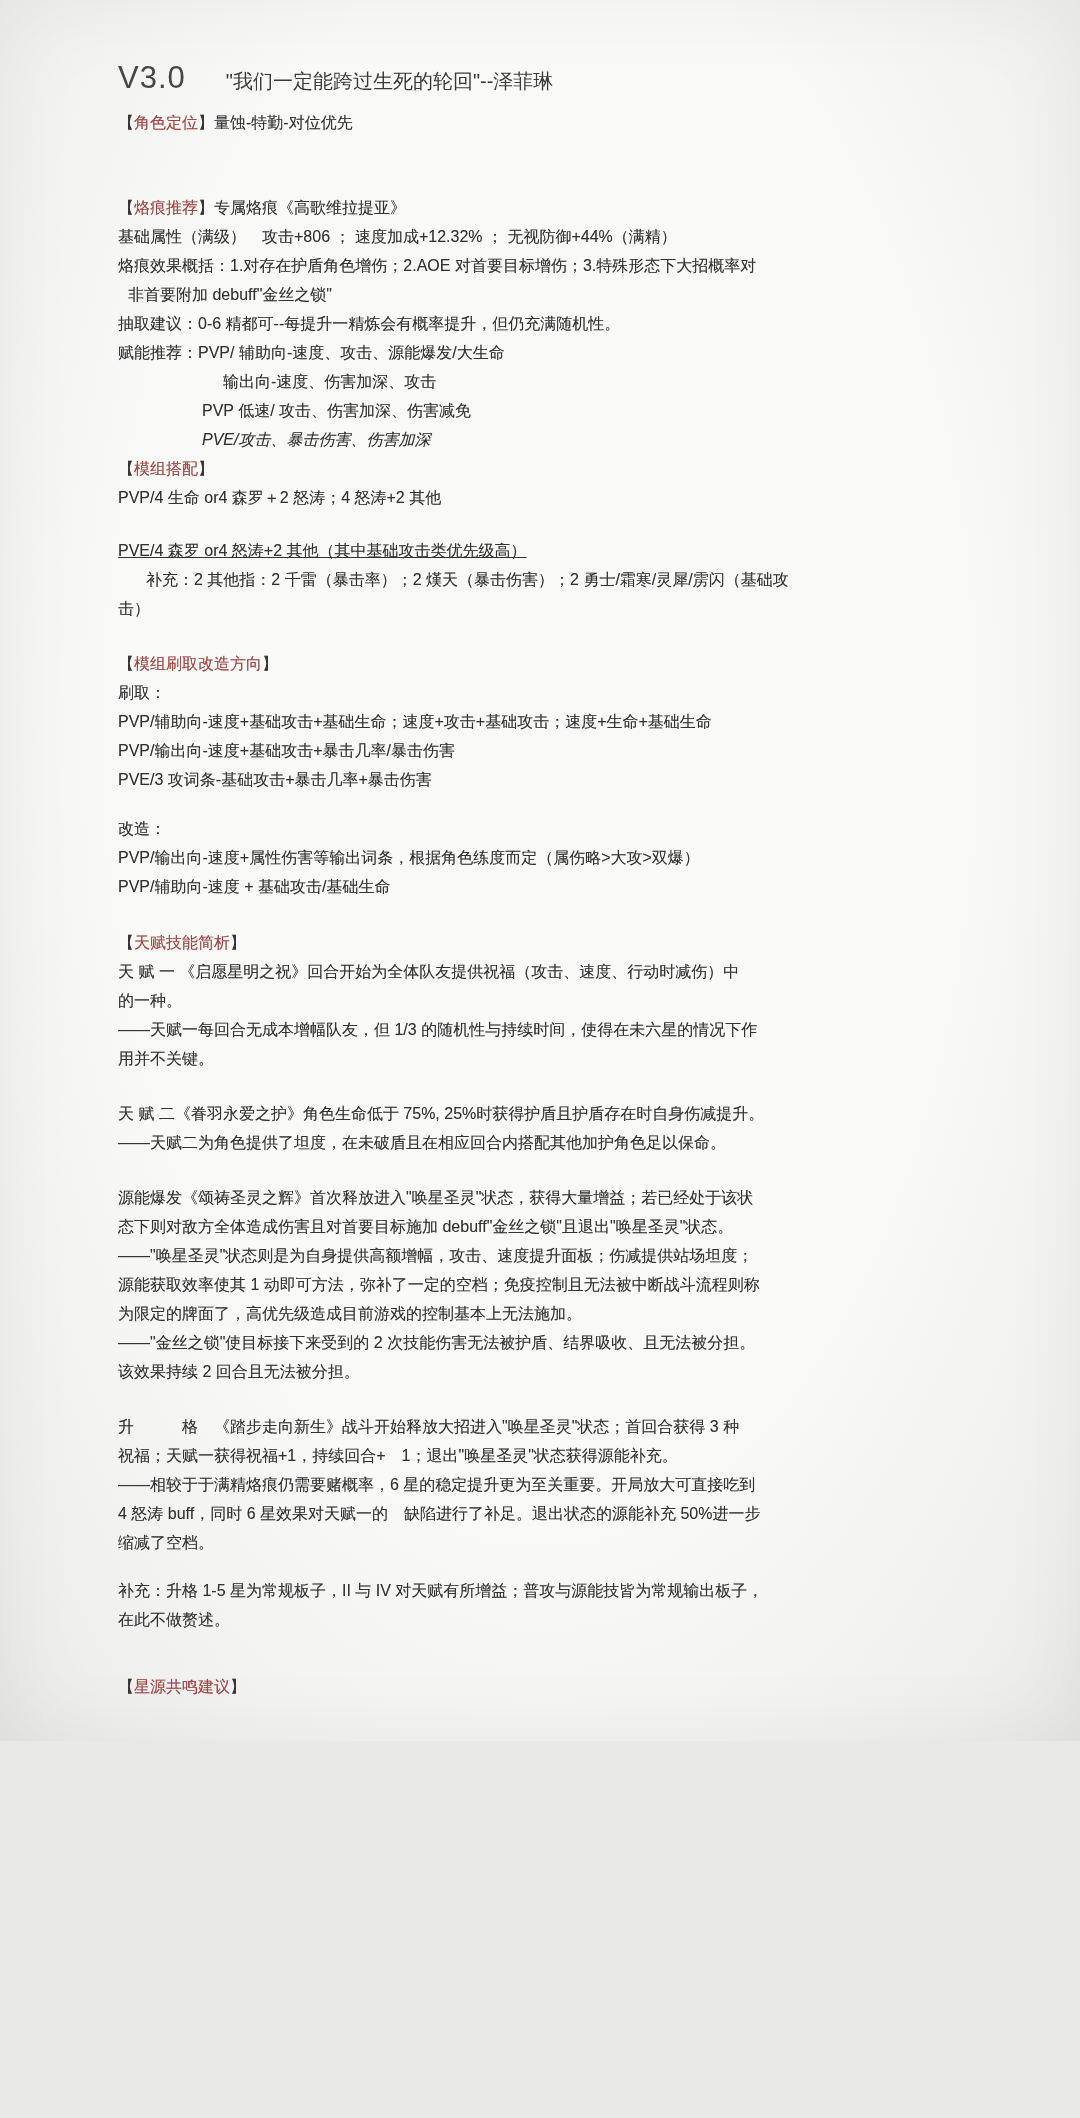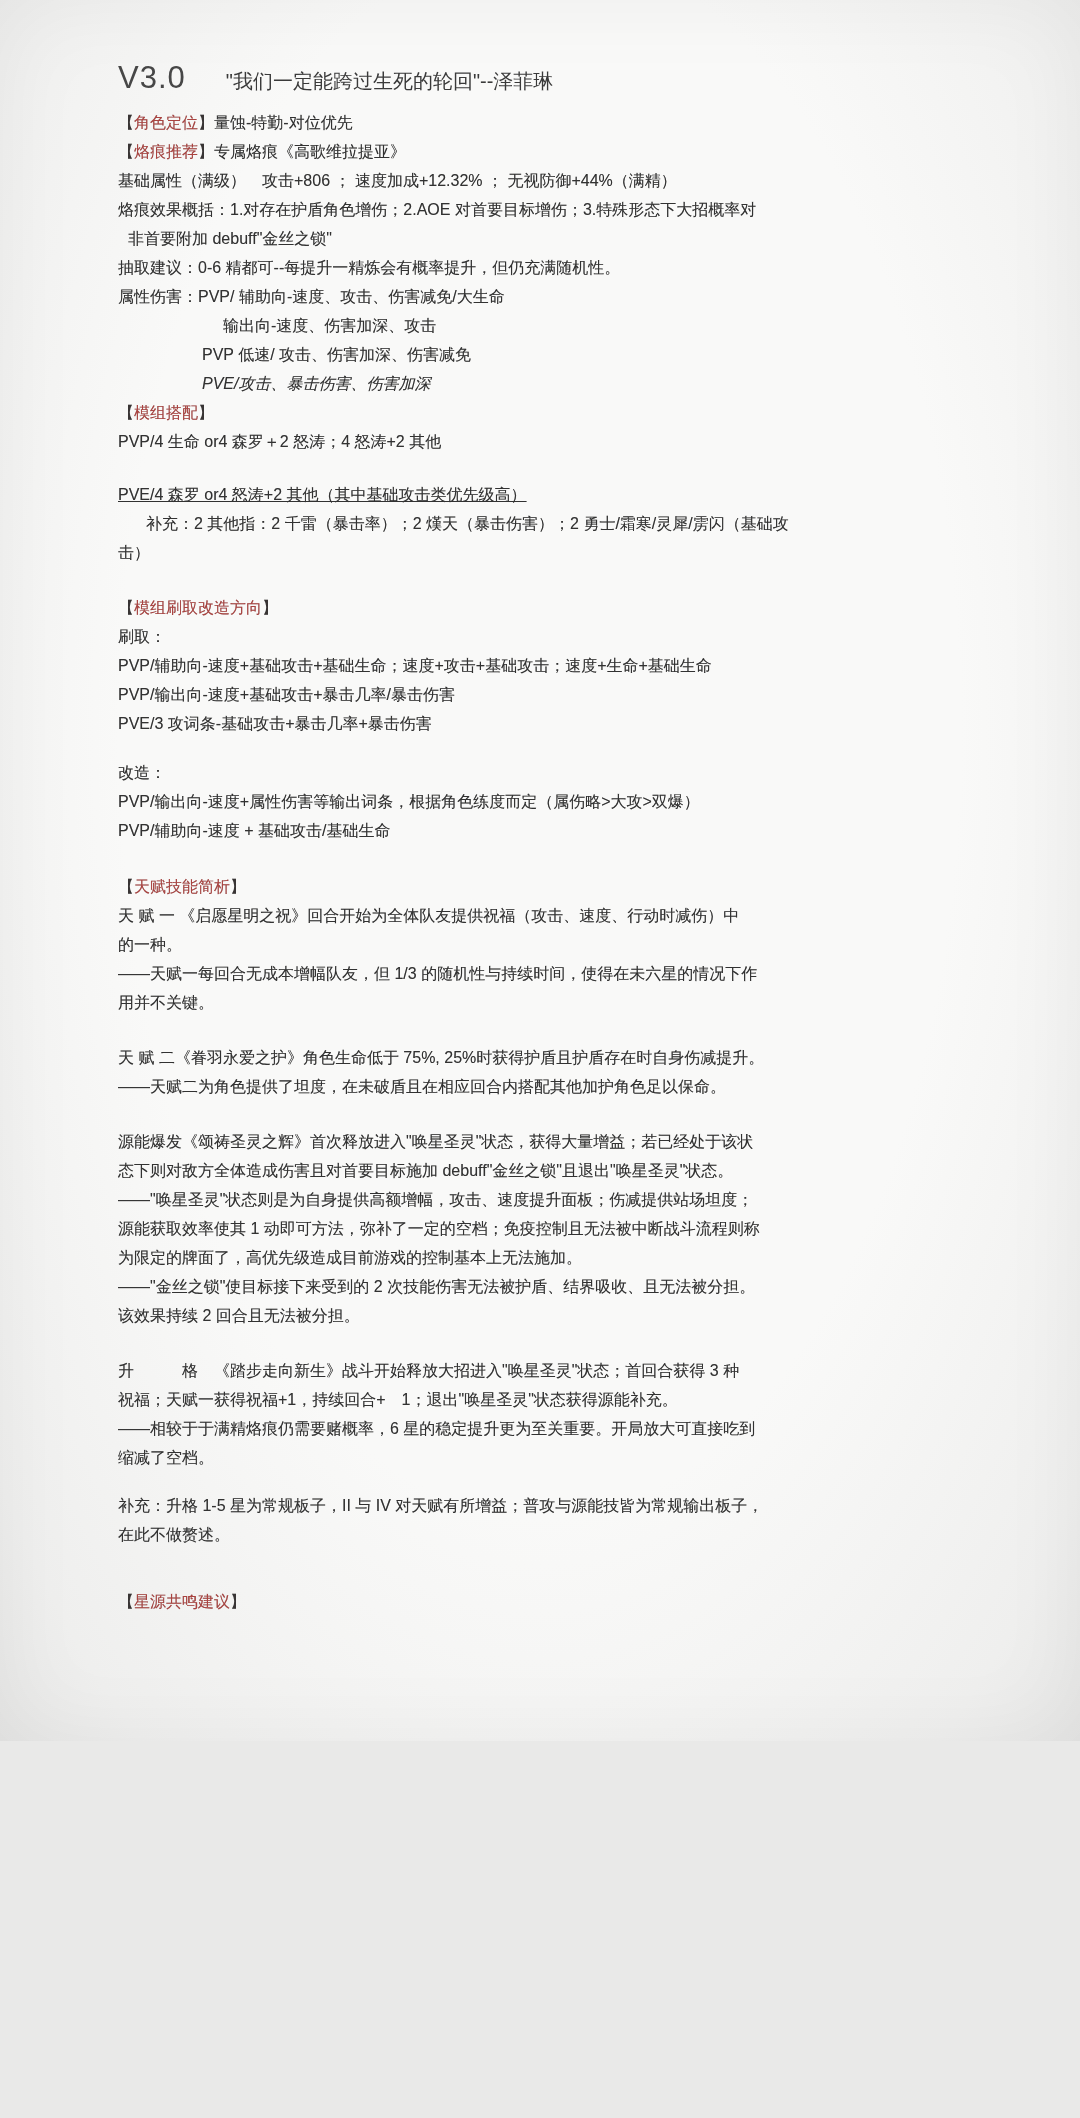--- a/index.html
+++ b/index.html
@@ -55,42 +55,42 @@
   <div class="doc">
     <div class="title-row">
       <span class="version">V3.0</span>
       <span class="quote-sub">"我们一定能跨过生死的轮回"--泽菲琳</span>
     </div>
     <div id="lines-container">
   <div class="line">
     <span class="head-wrap" style="display: inline;"><span class="bracket">【</span><span class="red head-text">角色定位</span><span class="bracket">】</span></span><span class="line-text">量蚀-特勤-对位优先</span>
   </div>
 
-  <div class="line" style="">
+  <div class="line" style="margin-top: 56px;">
     <span class="head-wrap" style="display: inline;"><span class="bracket">【</span><span class="red head-text">烙痕推荐</span><span class="bracket">】</span></span><span class="line-text">专属烙痕《高歌维拉提亚》</span>
   </div>
 
   <div class="line">
     <span class="line-text">基础属性（满级）　攻击+806 ； 速度加成+12.32% ； 无视防御+44%（满精）</span>
   </div>
 
   <div class="line">
     <span class="line-text">烙痕效果概括：1.对存在护盾角色增伤；2.AOE 对首要目标增伤；3.特殊形态下大招概率对</span>
   </div>
 
   <div class="line" style="padding-left: 10px;">
     <span class="line-text">非首要附加 debuff"金丝之锁"</span>
   </div>
 
   <div class="line">
     <span class="line-text">抽取建议：0-6 精都可--每提升一精炼会有概率提升，但仍充满随机性。</span>
   </div>
 
   <div class="line">
-    <span class="line-text">属性伤害：PVP/ 辅助向-速度、攻击、伤害减免/大生命</span>
+    <span class="line-text">赋能推荐：PVP/ 辅助向-速度、攻击、源能爆发/大生命</span>
   </div>
 
   <div class="line" style="padding-left: 105px;">
     <span class="line-text">输出向-速度、伤害加深、攻击</span>
   </div>
 
   <div class="line" style="padding-left: 84px;">
     <span class="line-text">PVP 低速/ 攻击、伤害加深、伤害减免</span>
   </div>
 
@@ -212,20 +212,23 @@
   </div>
 
   <div class="line">
     <span class="line-text">祝福；天赋一获得祝福+1，持续回合+　1；退出"唤星圣灵"状态获得源能补充。</span>
   </div>
 
   <div class="line">
     <span class="line-text">——相较于于满精烙痕仍需要赌概率，6 星的稳定提升更为至关重要。开局放大可直接吃到</span>
   </div>
 
+  <div class="line">
+    <span class="line-text">4 怒涛 buff，同时 6 星效果对天赋一的　缺陷进行了补足。退出状态的源能补充 50%进一步</span>
+  </div>
 
   <div class="line">
     <span class="line-text">缩减了空档。</span>
   </div>
 
   <div class="line" style="margin-top: 19px;">
     <span class="line-text">补充：升格 1-5 星为常规板子，II 与 IV 对天赋有所增益；普攻与源能技皆为常规输出板子，</span>
   </div>
 
   <div class="line">

